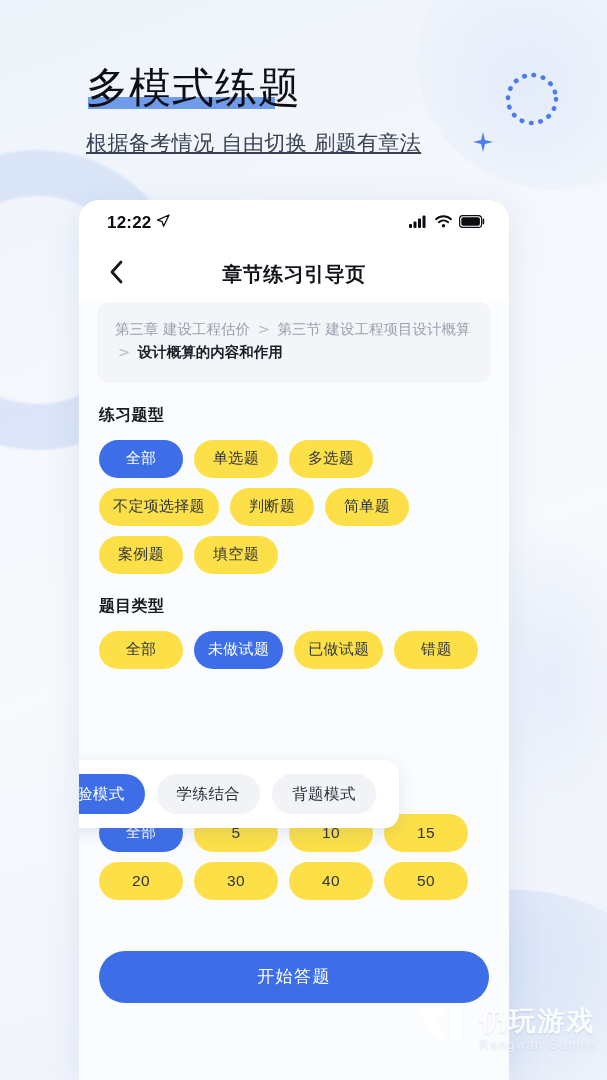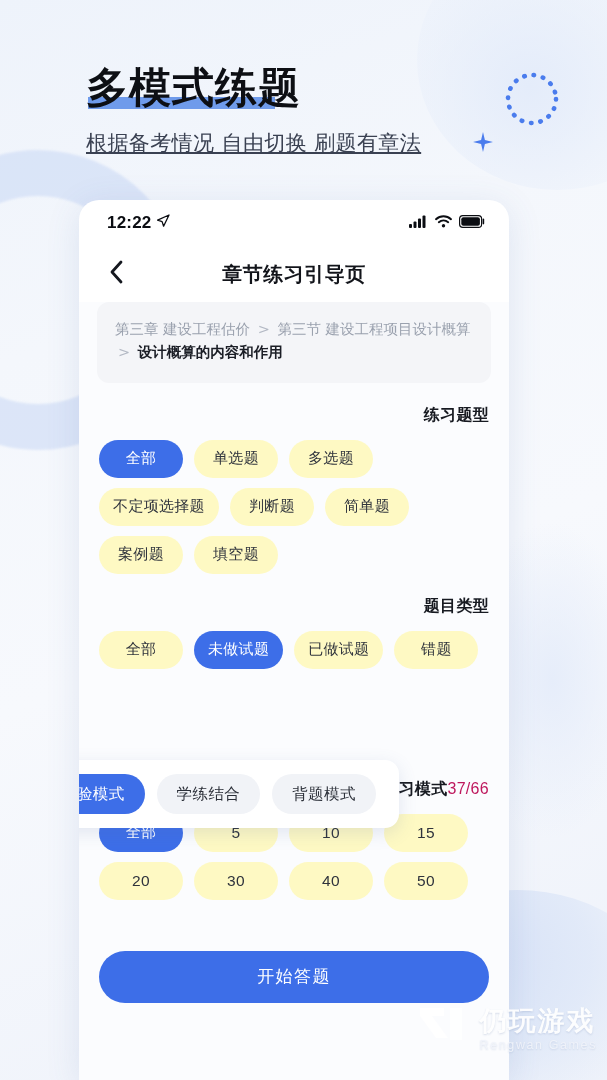--- a/index.html
+++ b/index.html
@@ -37,21 +37,21 @@
     width:170px; height:320px; border-radius:50%;
     background:radial-gradient(ellipse at 50% 50%,#e6edfa 0%,rgba(244,247,252,0) 70%);
   }
   .dotted-circle{ position:absolute; left:503px; top:70px; width:58px; height:58px; }
   .sparkle{ position:absolute; left:470px; top:130px; width:26px; height:26px; }
 
   
   .hero{ position:absolute; left:86px; top:64px; width:430px; }
   .hero-title{
     position:relative; display:inline-block;
-    font-size:42px; font-weight:bold; color:#0d0f14;
+    font-size:42px; font-weight:normal; color:#0d0f14;
     letter-spacing:1px; line-height:1.12;
     font-family:"DejaVu Sans","Liberation Sans",sans-serif;
   }
   .hero-underline{
     position:absolute; left:2px; bottom:2px;
     width:187px; height:12px; background:#6f9beb; z-index:-1;
   }
   .hero-sub{
     margin-top:18px;
     font-size:21px; color:#3a4152; letter-spacing:.4px;
@@ -93,32 +93,32 @@
     margin:0 18px; padding:16px 18px 18px;
     background:#f4f5f8; border-radius:12px;
     font-size:14.5px; line-height:1.62;
     font-family:"DejaVu Sans","Liberation Sans",sans-serif;
   }
   .bc-dim{ color:#9aa1ae; }
   .bc-sep{ color:#b3b9c4; padding:0 3px; }
   .bc-cur{ color:#1b1e26; font-weight:bold; }
 
   .section{ margin:22px 20px 0; }
-  .sec-head{ display:flex; align-items:baseline; justify-content:flex-end; margin-bottom:14px; }
+  .sec-head{ display:flex; align-items:baseline; justify-content:flex-start; margin-bottom:14px; }
   .sec-title{
     font-size:16px; font-weight:bold; color:#171a21; letter-spacing:.3px;
     font-family:"DejaVu Sans","Liberation Sans",sans-serif;
   }
   .sec-count{ font-size:16px; color:#be185d; letter-spacing:.3px; }
 
   .chips{ display:flex; flex-wrap:wrap; gap:10px 11px; }
   .chip{
     min-width:84px; height:38px; padding:0 14px;
     display:flex; align-items:center; justify-content:center;
-    border-radius:19px; background:#fef9c3; color:#30343d;
+    border-radius:19px; background:#fde047; color:#30343d;
     font-size:15px; letter-spacing:.3px;
     font-family:"DejaVu Sans","Liberation Sans",sans-serif;
   }
   .chip.wide{ min-width:120px; }
   .chip.sel{ background:#3d6ee8; color:#ffffff; }
   .chip.num{ font-family:"Liberation Sans",sans-serif; font-size:15.5px; color:#2f333c; }
 
   
   .mode-card{
     position:absolute; left:-60px; top:458px;

